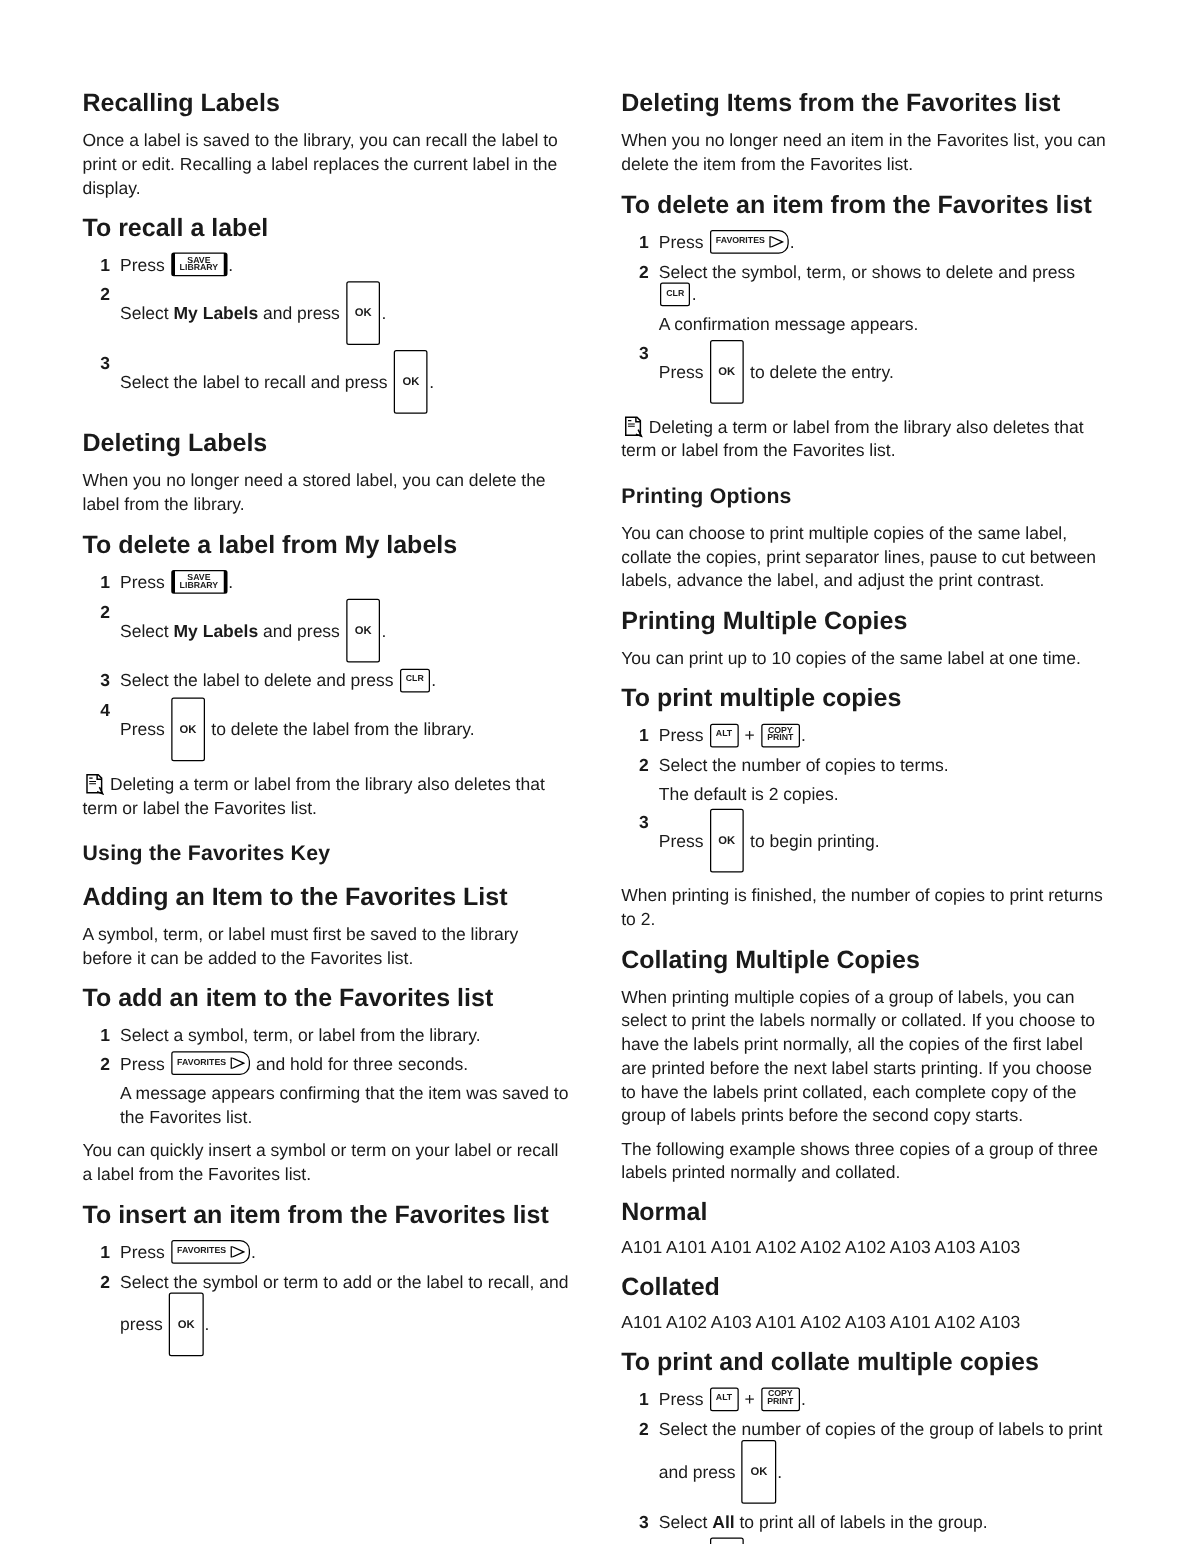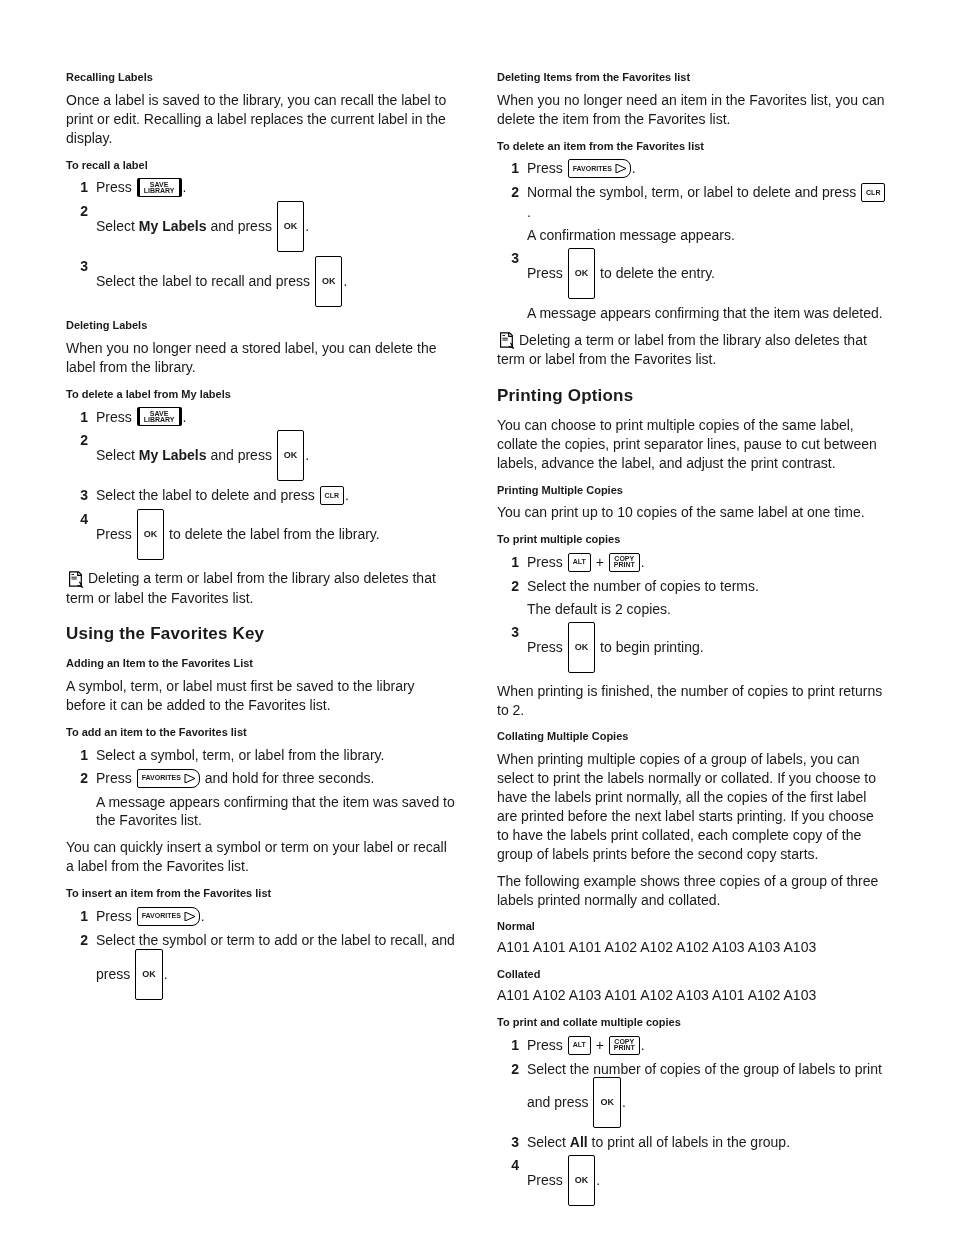--- a/index.html
+++ b/index.html
@@ -16,21 +16,21 @@
   .columns {
     display: flex;
     gap: 40px;
   }
   .col {
     flex: 1;
     min-width: 0;
   }
   .h3 {
     font-weight: bold;
-    font-size: 11px;
+    font-size: 20px;
     margin: 10px 0 6px 0;
   }
   .h2 {
     font-weight: 900;
     font-size: 17px;
     margin: 16px 0 8px 0;
     letter-spacing: 0.2px;
   }
   p {
     margin: 4px 0 8px 0;
@@ -236,29 +236,28 @@
               <span>FAVORITES</span>
               <svg class="arrow" width="14" height="9" viewBox="0 0 14 9">
                 <path d="M0 4.5 L10 0 L10 9 Z" fill="#fff" stroke="#000" stroke-width="1" transform="scale(-1,1) translate(-12,0)"></path>
               </svg>
             </span><span>.</span>
     </span>
         </li>
     <li>
           <span class="num">2</span>
           <span class="body">
-      <span>Normal the symbol, term, or label to delete and press </span><span class="key tiny">CLR</span><span>.</span>
+      <span>Select the symbol, term, or shows to delete and press </span><span class="key tiny">CLR</span><span>.</span>
       <div class="sub">A confirmation message appears.</div>
     </span>
         </li>
     <li>
           <span class="num">3</span>
           <span class="body">
       <span>Press </span><span class="key">OK</span><span> to delete the entry.</span>
-      <div class="sub">A message appears confirming that the item was deleted.</div>
     </span>
         </li>
   </ol>
   <p>
     <svg class="note-icon" viewBox="0 0 20 20">
           <path d="M4 2h10l3 3v13H4z" fill="none" stroke="#000" stroke-width="1.3"></path>
           <path d="M13 2v4h4" fill="none" stroke="#000" stroke-width="1.3"></path>
           <path d="M6 5h3M6 8h6M6 10h6" stroke="#000" stroke-width="1"></path>
           <path d="M15 13l3 6-5-2" fill="none" stroke="#000" stroke-width="1.3"></path>
         </svg><span>Deleting a term or label from the library also deletes that term or label from the Favorites list.</span>

